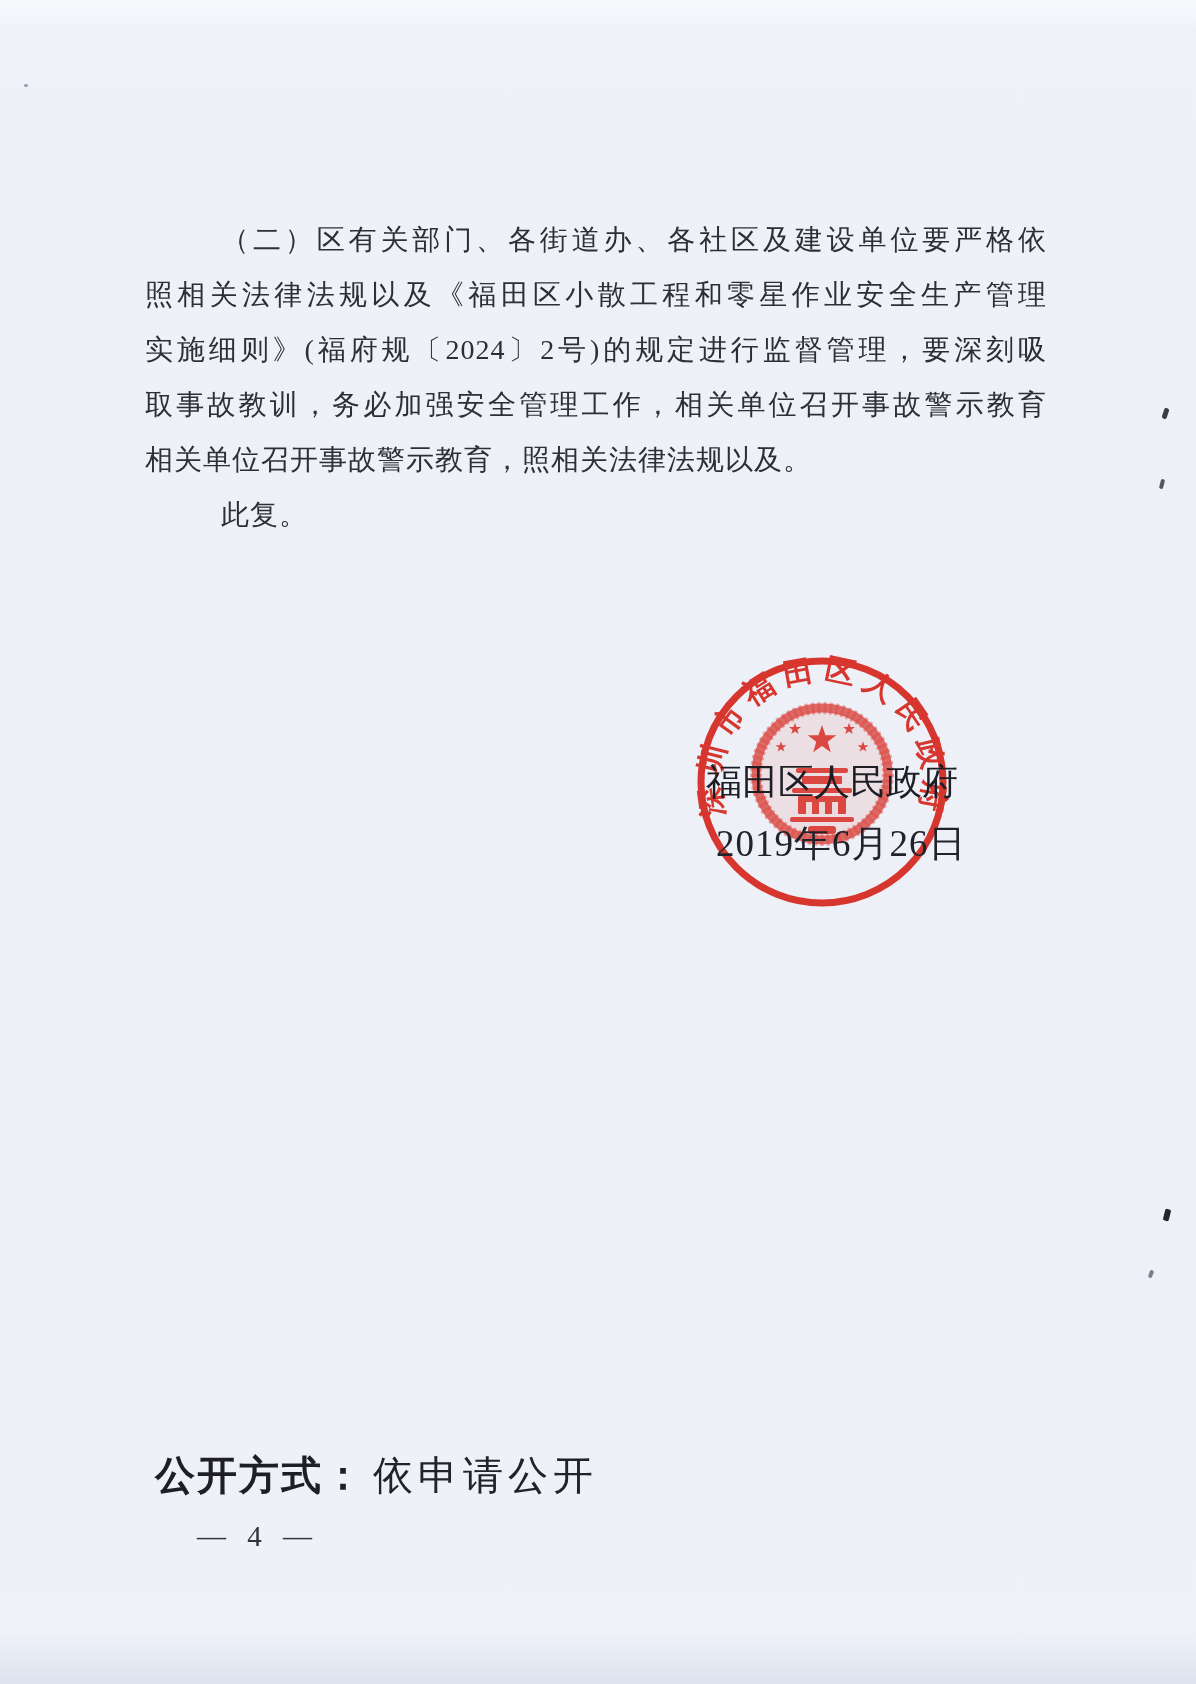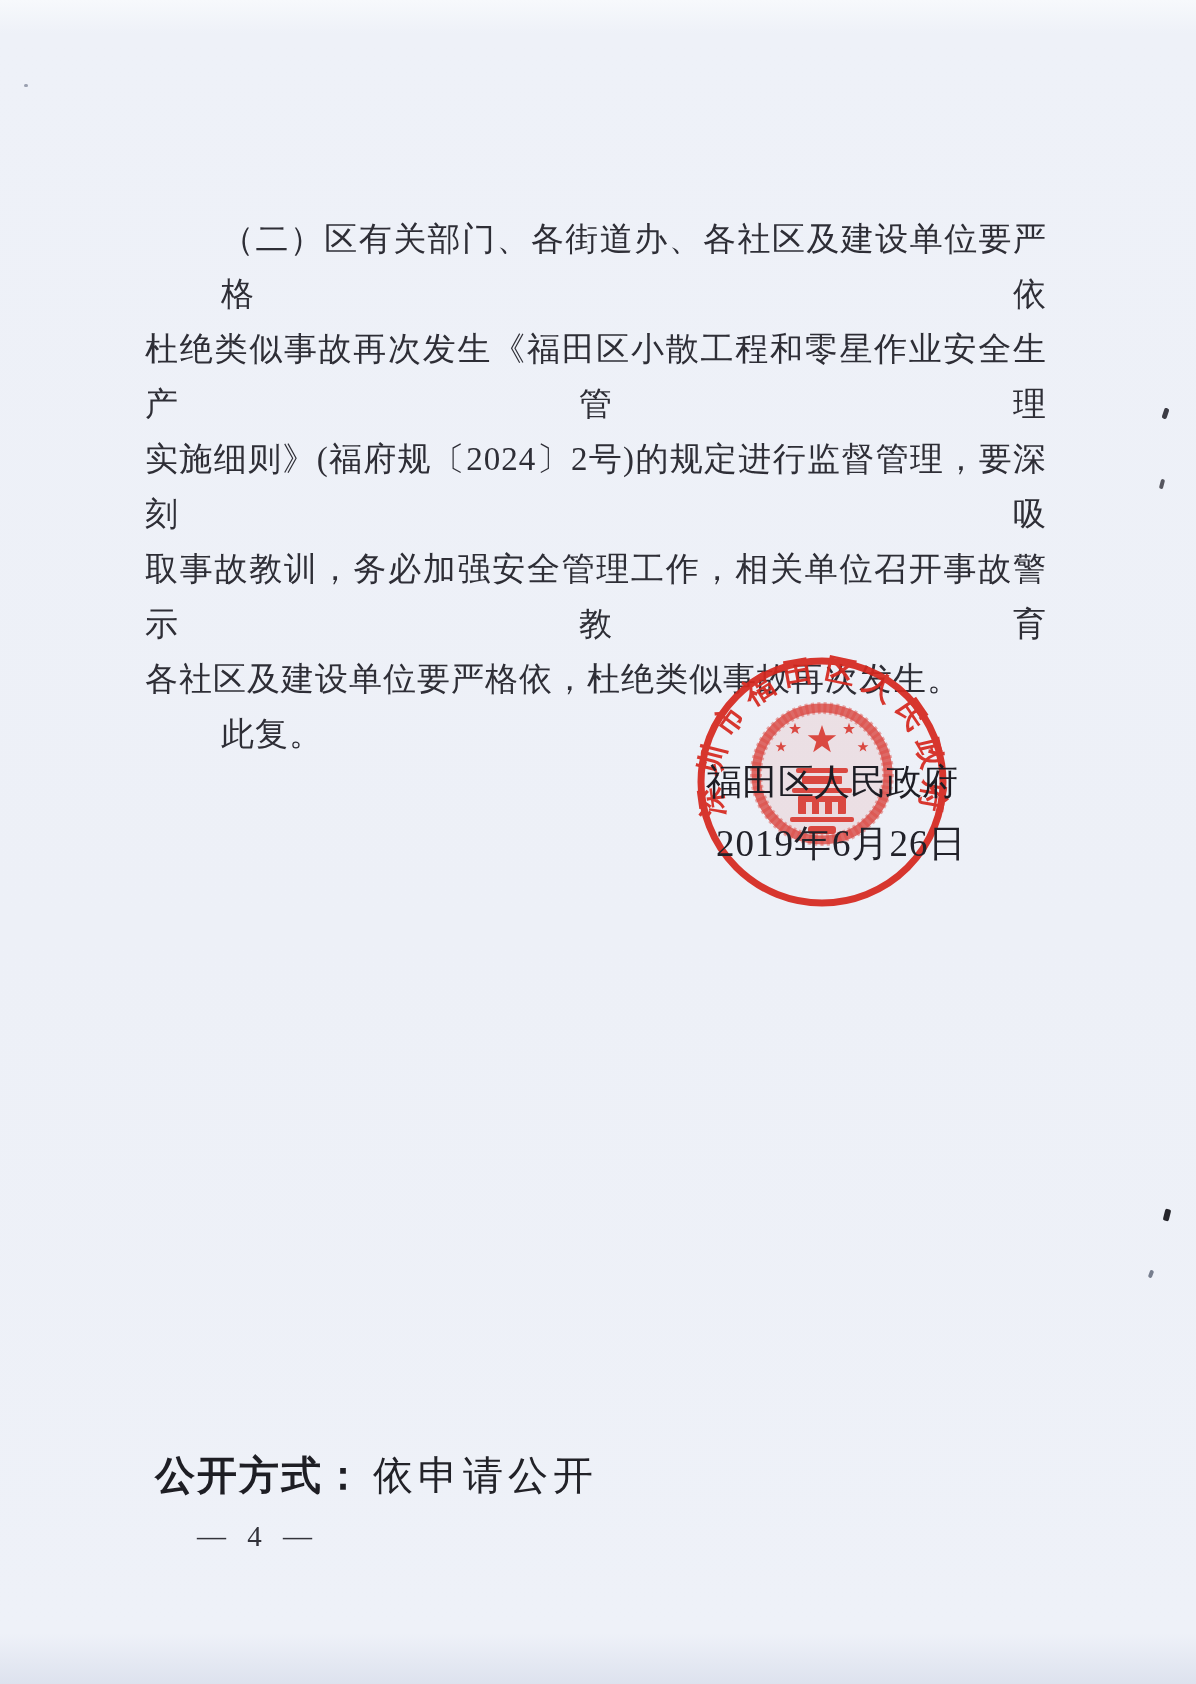--- a/index.html
+++ b/index.html
@@ -8,21 +8,21 @@
     font-family:"Liberation Serif","DejaVu Serif",serif;
     background:#e8ebf2;
   }
   .paper{
     position:relative;width:1196px;height:1684px;overflow:hidden;
     background:linear-gradient(180deg,#f7f9fc 0%,#eef1f8 2%,#edf0f7 55%,#eef1f8 97%,#dde2ee 100%);
   }
   
   .body-text{
     position:absolute;left:145px;top:212px;width:902px;
-    font-size:33px;line-height:55px;color:#2e2e36;
+    font-size:28px;line-height:55px;color:#2e2e36;
     letter-spacing:1px;
   }
   .body-line{white-space:nowrap;}
   .body-line.just{
     white-space:normal;
     text-align:justify;
     text-align-last:justify;
   }
   .body-line.indent{padding-left:76px;}
   .closing-line{padding-left:76px;}
@@ -59,24 +59,24 @@
   .speck.s4{left:1164px;top:1209px;width:6px;height:12px;transform:rotate(14deg);background:#26262c;}
   .speck.s5{left:1149px;top:1270px;width:4px;height:8px;transform:rotate(20deg);background:#777e8e;}
 </style>
 </head>
 <body>
 
 <div class="paper">
 
   <div class="body-text">
     <div class="body-line just indent">（二）区有关部门、各街道办、各社区及建设单位要严格依</div>
-    <div class="body-line just">杜绝类似事故再次发生《福田区小散工程和零星作业安全生产管理</div>
+    <div class="body-line just">照相关法律法规以及《福田区小散工程和零星作业安全生产管理</div>
     <div class="body-line just">实施细则》(福府规〔2024〕2号)的规定进行监督管理，要深刻吸</div>
     <div class="body-line just">取事故教训，务必加强安全管理工作，相关单位召开事故警示教育</div>
-    <div class="body-line">各社区及建设单位要严格依，杜绝类似事故再次发生。</div>
+    <div class="body-line">相关单位召开事故警示教育，照相关法律法规以及。</div>
     <div class="closing-line">此复。</div>
   </div>
 
   <div class="seal-wrap">
     <svg class="seal-svg" viewBox="0 0 260 260" aria-hidden="true">
       <defs>
         <path id="ringArc" d="M 34.1,164.9 A 102,102 0 1 1 225.9,164.9" fill="none"></path>
         <g id="star">
           <polygon points="0,-15 3.53,-4.85 14.27,-4.64 5.71,1.85 8.82,12.14 0,6 -8.82,12.14 -5.71,1.85 -14.27,-4.64 -3.53,-4.85"></polygon>
         </g>

